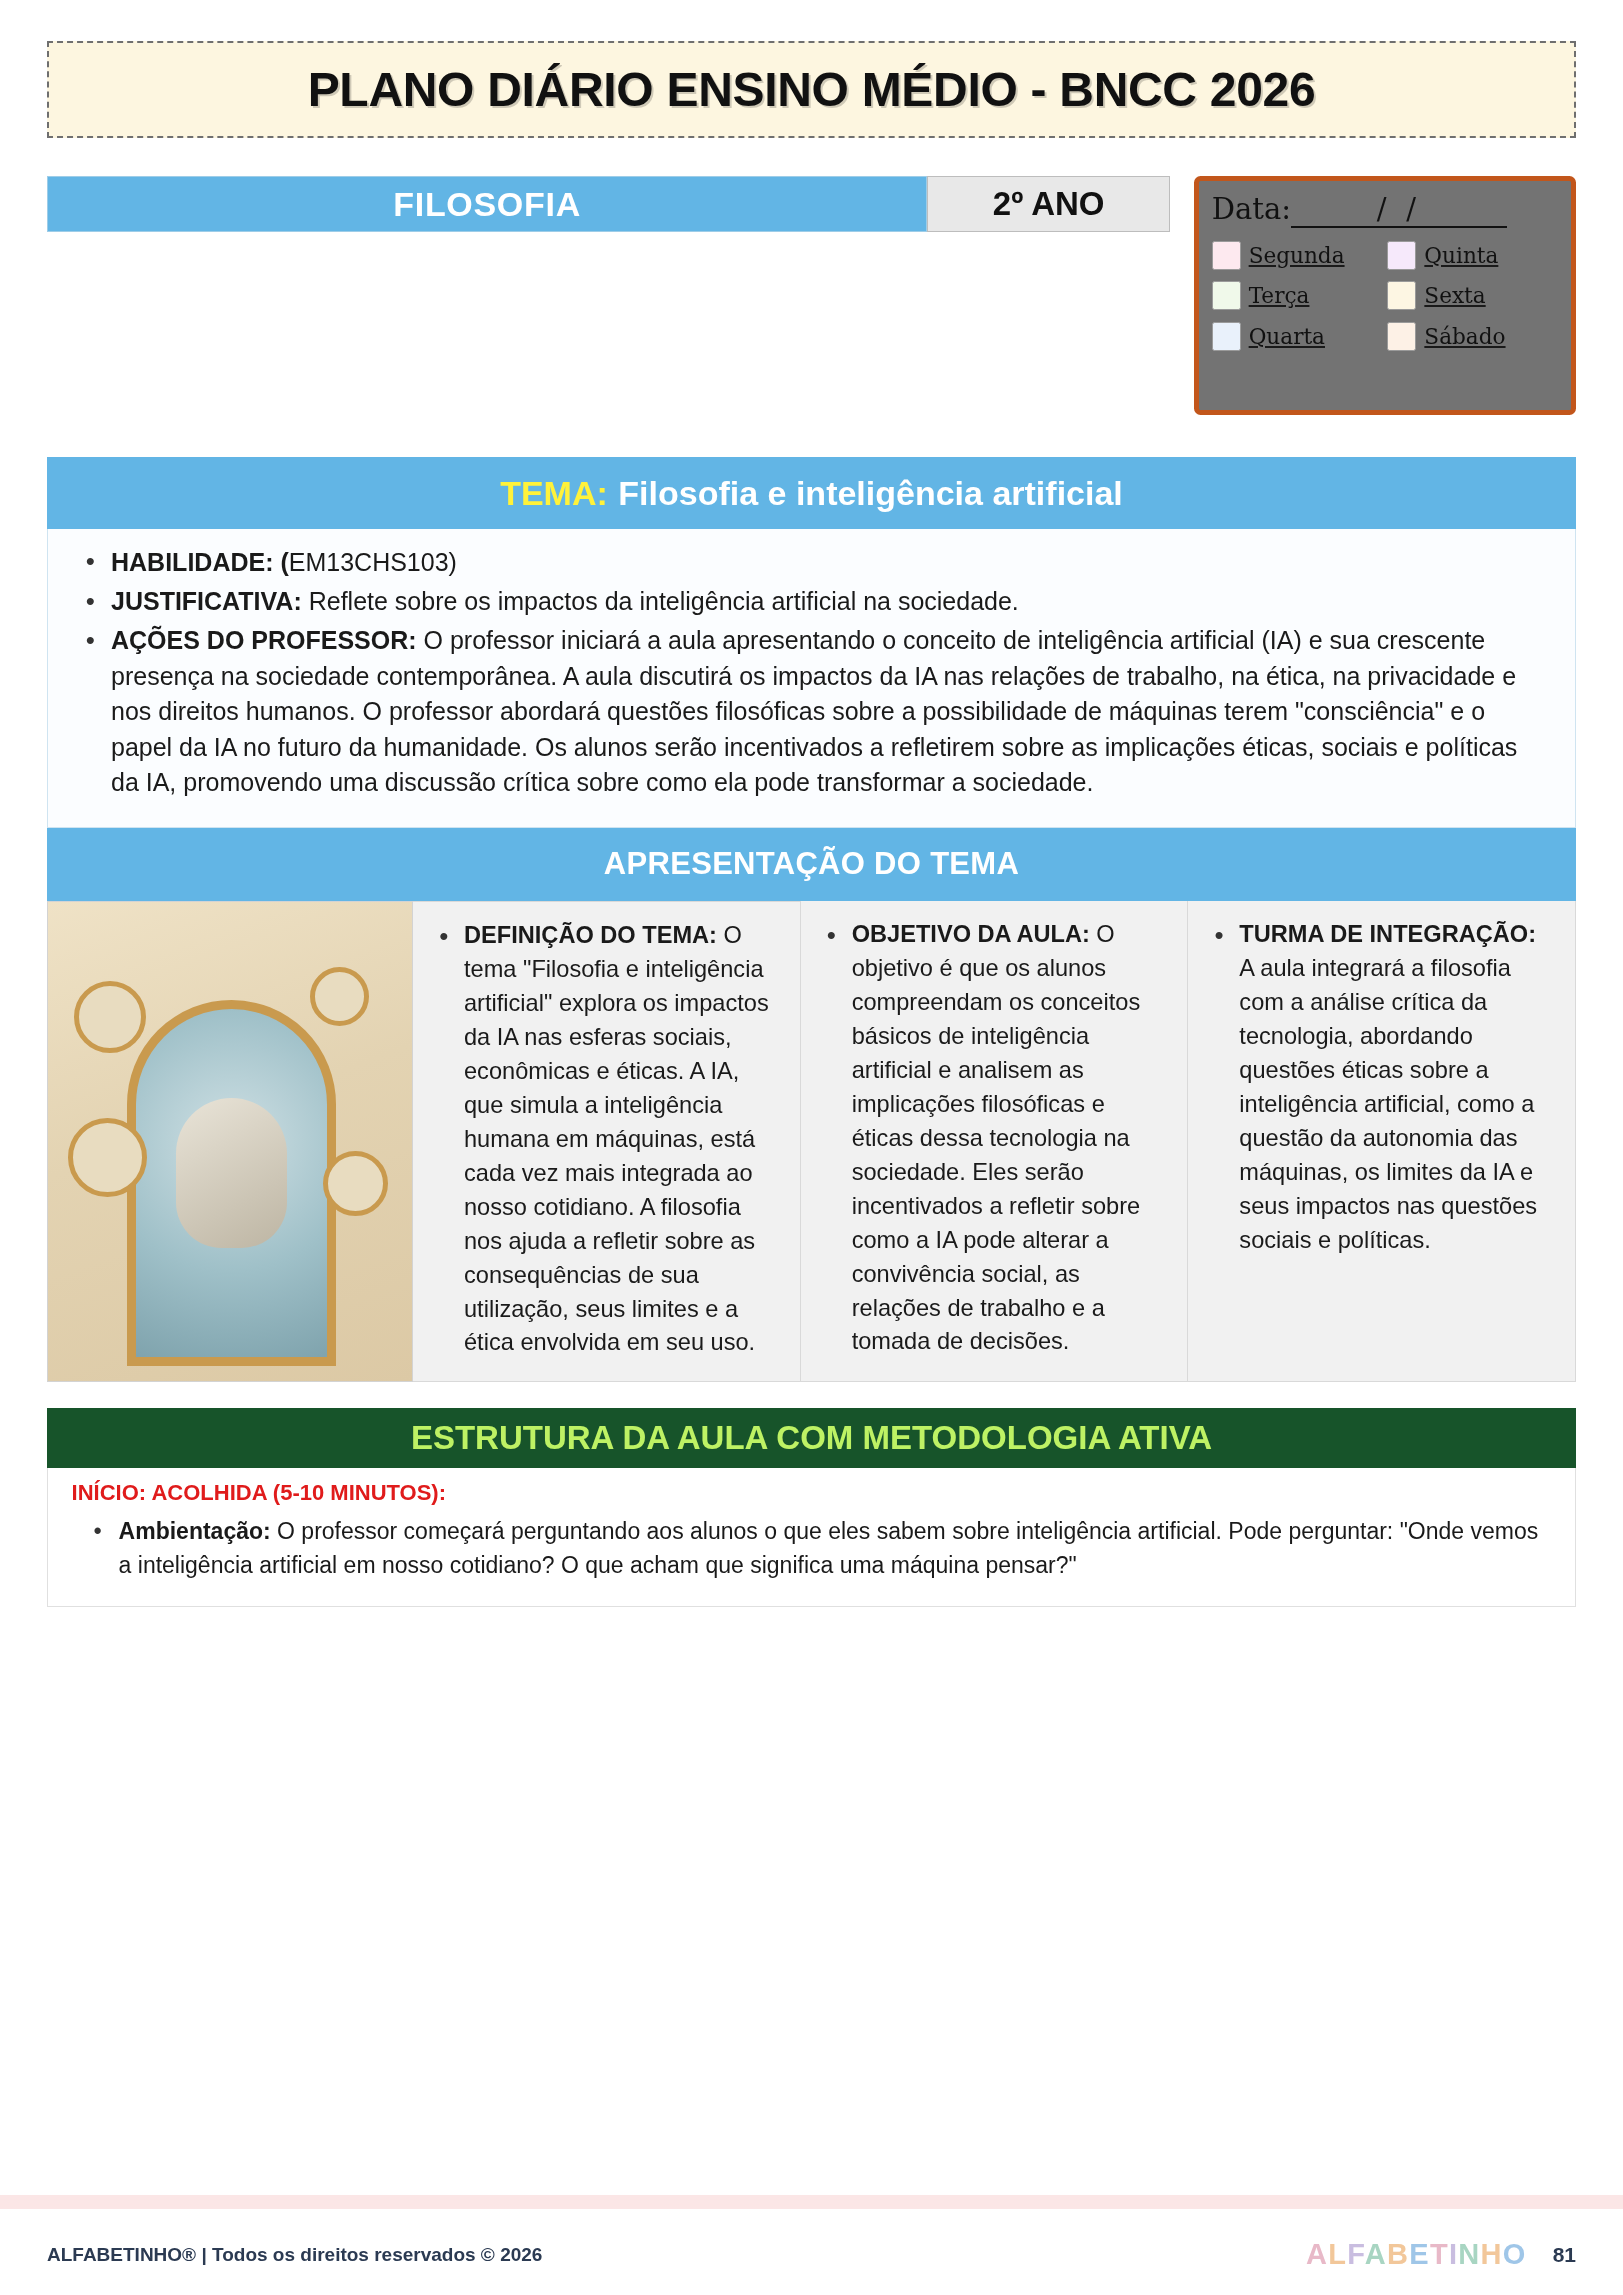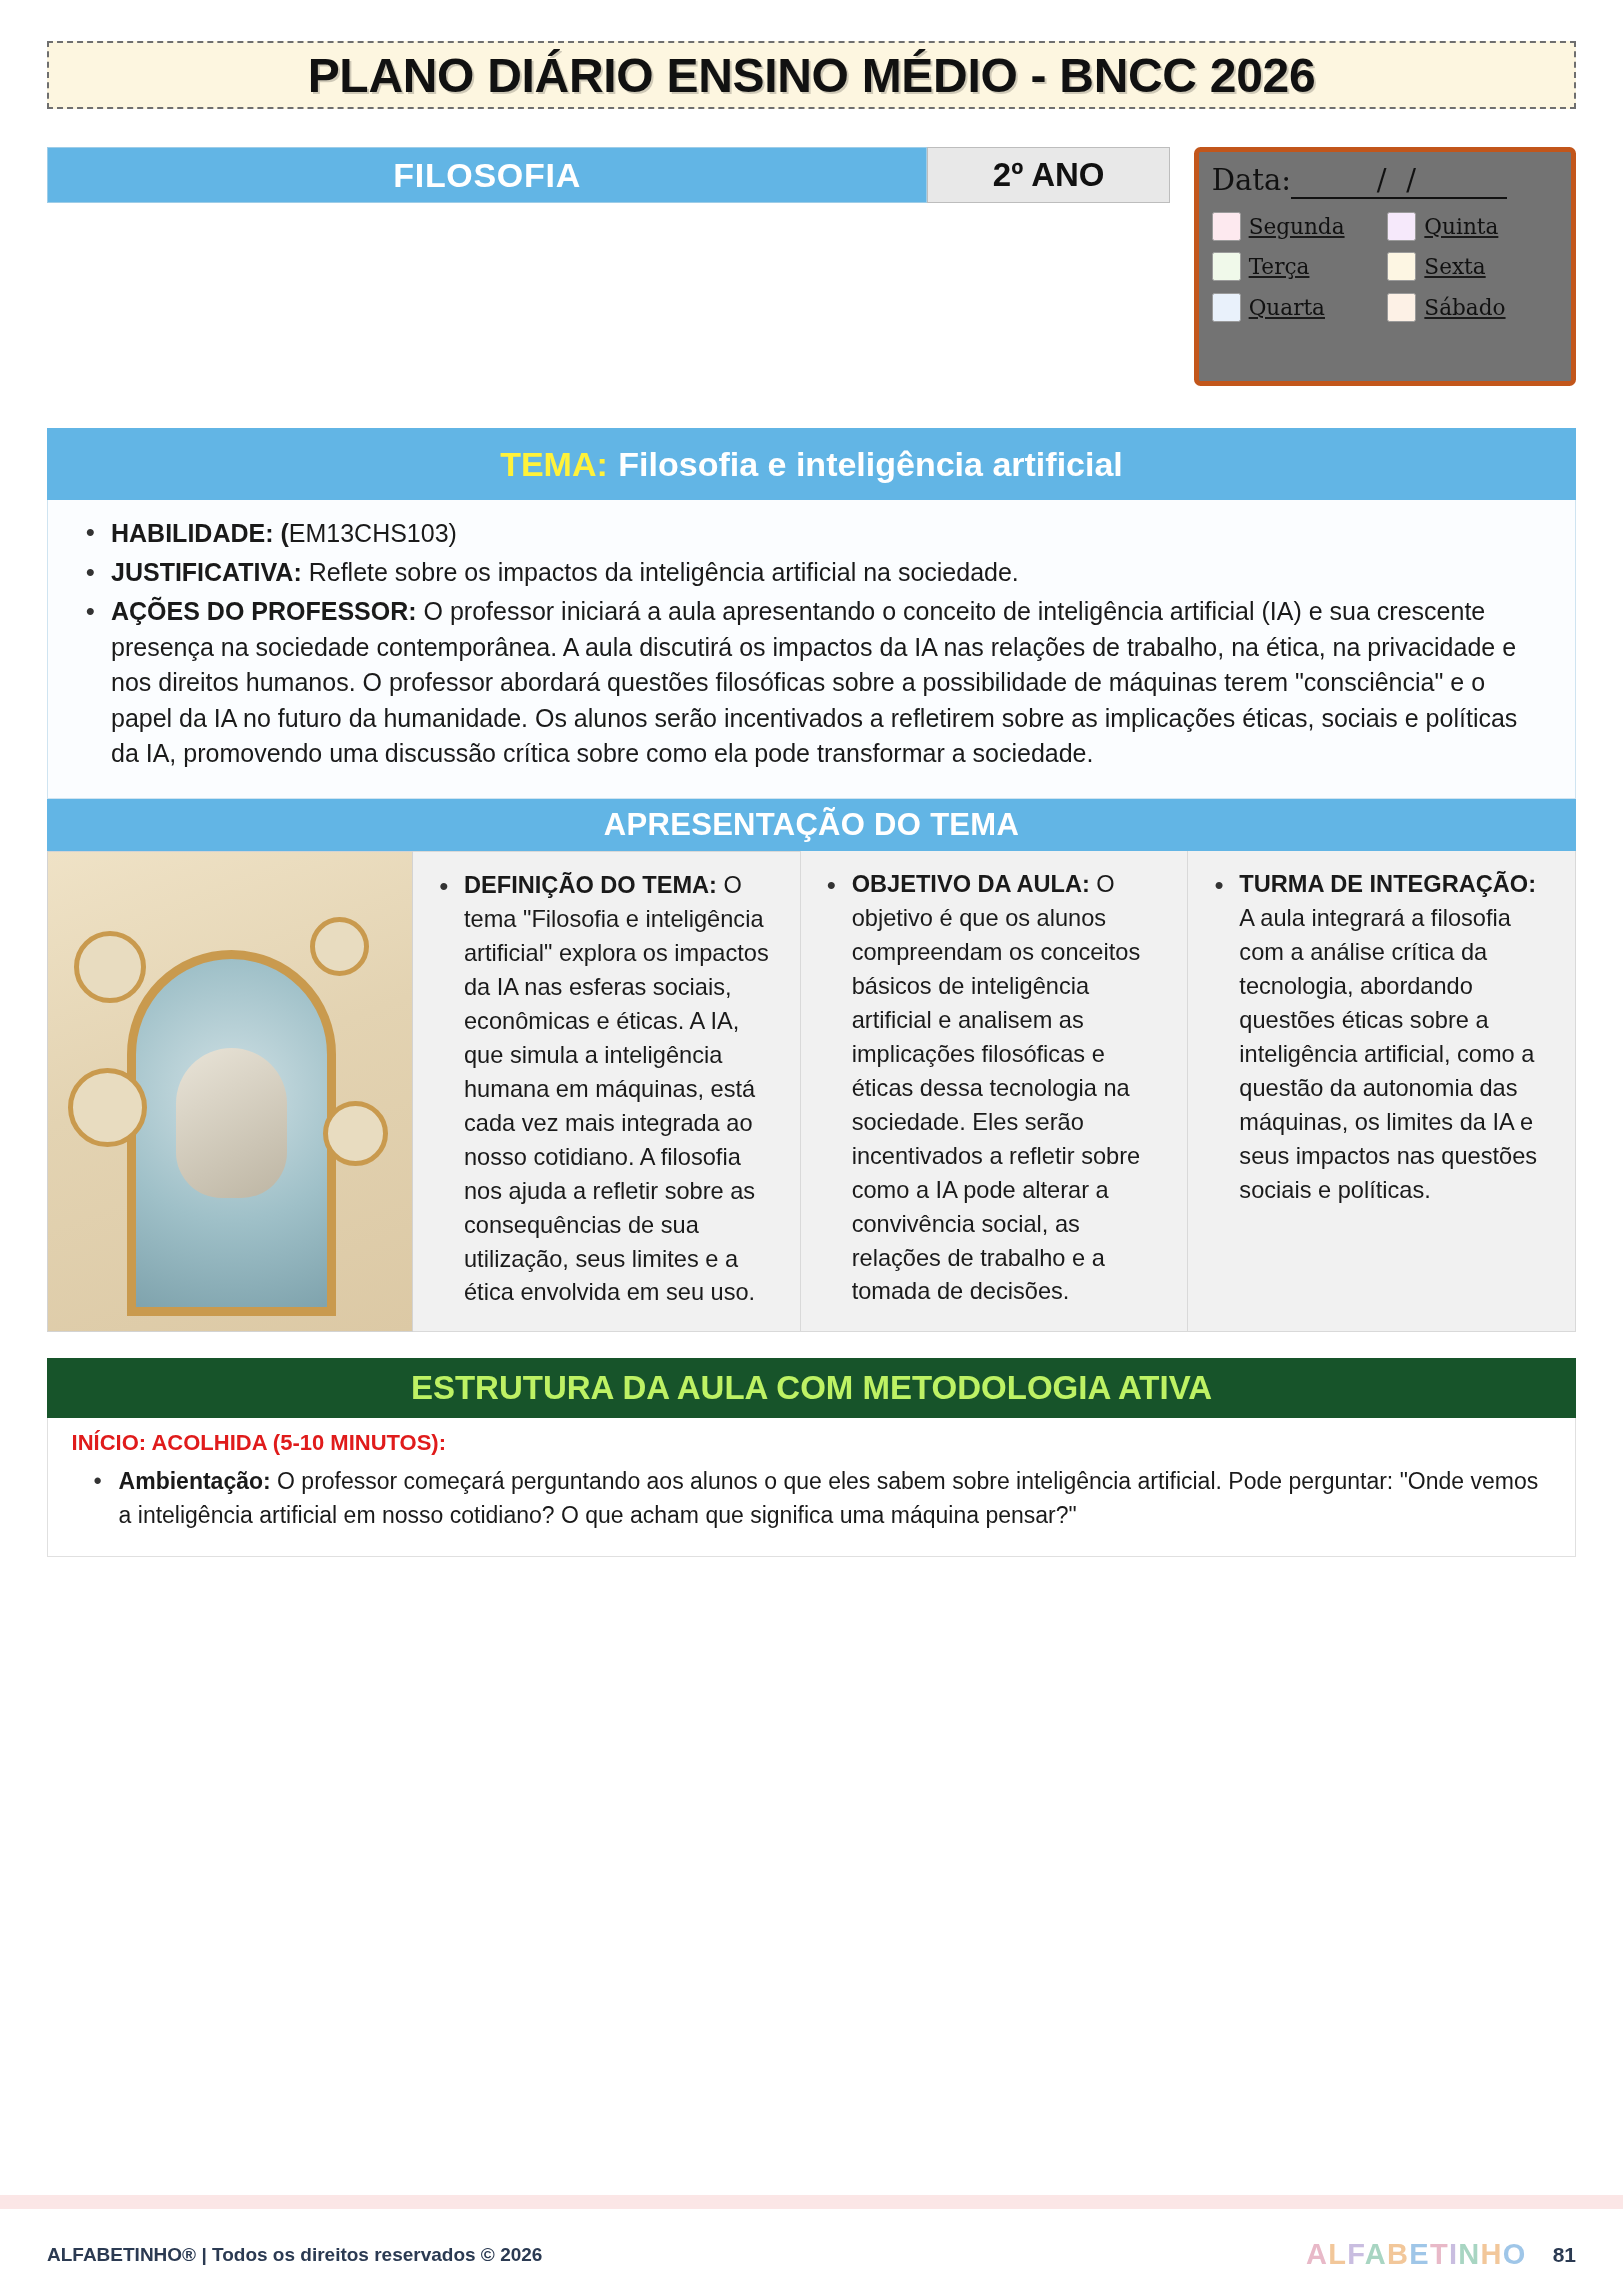--- a/index.html
+++ b/index.html
@@ -16,21 +16,21 @@
     position: absolute;
     left: 0; top: 0;
     width: 1623px; height: 2295px;
     padding: 41px 47px 0 47px;
   }
 
   
   .title-banner {
     border: 2px dashed #6f6f6f;
     background: #fdf6e0;
-    height: 68px;
+    height: 97px;
     display: flex;
     align-items: center;
     justify-content: center;
     margin-bottom: 38px;
   }
   .title-banner h1 {
     margin: 0;
     font-size: 48px;
     font-weight: bold;
     letter-spacing: -0.3px;
@@ -176,21 +176,21 @@
     left: 11.8px;
     top: -1.3px;
     font-size: 26px;
     color: #333;
   }
   .bold { font-weight: bold; }
 
   
   .apre-banner {
     background: #62b5e5;
-    height: 52px;
+    height: 73px;
     display: flex;
     align-items: center;
     justify-content: center;
     color: #ffffff;
     font-size: 31px;
     font-weight: bold;
     letter-spacing: 0.3px;
   }
   .apre-body { display: flex; gap: 0; }
   .apre-img {

